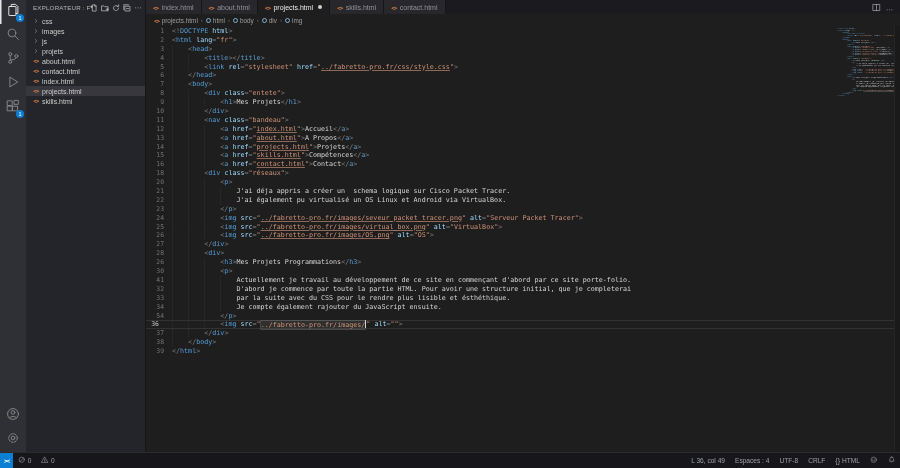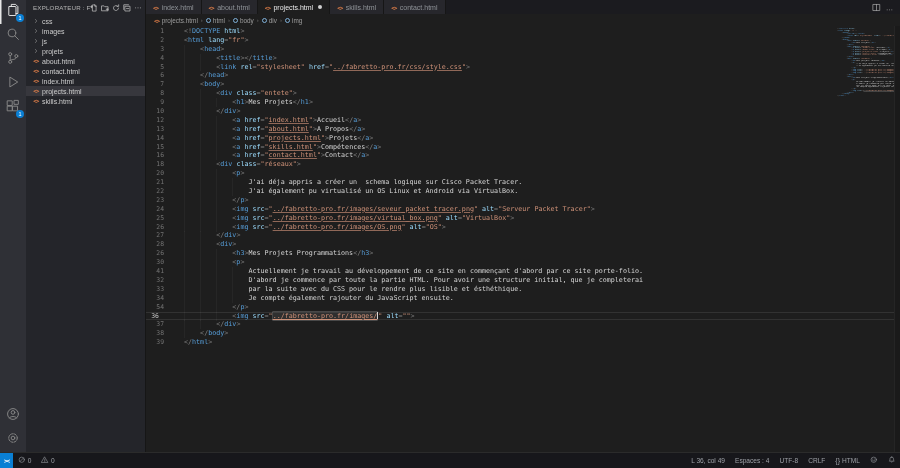--- a/index.html
+++ b/index.html
@@ -53,28 +53,28 @@
   .bc-sep { color:#6e6e6e; font-size:6px; }
   .sym-ic { width:5px; height:5px; border:0.8px solid #7fb0d8; border-radius:50%; display:inline-block; }
 
   
   .code-area { position:relative; flex:1; overflow:hidden; background:#1e1e1e; }
   .code-lines { position:absolute; left:0; top:1px; right:0; }
   .line { display:flex; height:8.9px; line-height:8.9px; font-family:"DejaVu Sans Mono", monospace; font-size:6.7px; }
   .line.cur { box-shadow: inset 0 1px 0 rgba(255,255,255,.09), inset 0 -1px 0 rgba(255,255,255,.09); }
   .ln { width:26px; flex:none; text-align:right; padding-right:8px; color:#737373; font-size:6.4px; }
   .line.cur .ln { color:#c6c6c6;text-align:center; }
-  .lc { white-space:pre;margin-left:12px; }
+  .lc { white-space:pre; }
   .tk-p { color:#808080; }
   .tk-t { color:#569cd6; }
   .tk-a { color:#9cdcfe; }
   .tk-s { color:#ce9178; }
   .tk-x { color:#d4d4d4; }
   .tk-l { color:#ce9178; text-decoration:underline; text-decoration-color:rgba(206,145,120,.65); }
-  .tk-lb { color:#ce9178; text-decoration:underline; background:rgba(110,110,110,.22); box-shadow:0 0 0 .6px rgba(160,160,160,.55); }
+  .tk-lb { color:#ce9178; background:rgba(110,110,110,.22); box-shadow:0 0 0 .6px rgba(160,160,160,.55); }
   .tk-i { display:inline-block; white-space:pre; box-shadow: inset .6px 0 0 rgba(255,255,255,.07); }
   .cursor { display:inline-block; width:1px; height:7.6px; background:#d7d7d7; vertical-align:-1.2px; }
 
   
   .minimap { position:absolute; top:2px; right:6px; width:57px; overflow:hidden; opacity:.9; }
   .mm-line { font-family:"DejaVu Sans Mono", monospace; font-size:2px; line-height:1.78px; white-space:pre; overflow:hidden; height:1.78px; }
   .overview-ruler { position:absolute; top:0; right:0; width:6px; bottom:0; background:#1a1a1a; border-left:1px solid #252525; }
 
   
   .statusbar { position:absolute; left:0; right:0; bottom:0; height:16px; background:#17171b; border-top:1px solid #2b2b2b;
@@ -343,20 +343,24 @@
               <span class="ln">8</span>
               <span class="lc"><span class="tk-i">    </span><span class="tk-i">    </span><span class="tk-p">&lt;</span><span class="tk-t">div</span><span class="tk-x"> </span><span class="tk-a">class</span><span class="tk-p">=</span><span class="tk-s">"entete"</span><span class="tk-p">&gt;</span></span>
             </div>
             <div class="line">
               <span class="ln">9</span>
               <span class="lc"><span class="tk-i">    </span><span class="tk-i">    </span><span class="tk-i">    </span><span class="tk-p">&lt;</span><span class="tk-t">h1</span><span class="tk-p">&gt;</span><span class="tk-x">Mes Projets</span><span class="tk-p">&lt;/</span><span class="tk-t">h1</span><span class="tk-p">&gt;</span></span>
             </div>
             <div class="line">
               <span class="ln">10</span>
               <span class="lc"><span class="tk-i">    </span><span class="tk-i">    </span><span class="tk-p">&lt;/</span><span class="tk-t">div</span><span class="tk-p">&gt;</span></span>
+            </div>
+            <div class="line">
+              <span class="ln">11</span>
+              <span class="lc"><span class="tk-i">    </span><span class="tk-i">    </span><span class="tk-p">&lt;</span><span class="tk-t">nav</span><span class="tk-x"> </span><span class="tk-a">class</span><span class="tk-p">=</span><span class="tk-s">"bandeau"</span><span class="tk-p">&gt;</span></span>
             </div>
             <div class="line">
               <span class="ln">12</span>
               <span class="lc"><span class="tk-i">    </span><span class="tk-i">    </span><span class="tk-i">    </span><span class="tk-p">&lt;</span><span class="tk-t">a</span><span class="tk-x"> </span><span class="tk-a">href</span><span class="tk-p">=</span><span class="tk-s">"</span><span class="tk-l">index.html</span><span class="tk-s">"</span><span class="tk-p">&gt;</span><span class="tk-x">Accueil</span><span class="tk-p">&lt;/</span><span class="tk-t">a</span><span class="tk-p">&gt;</span></span>
             </div>
             <div class="line">
               <span class="ln">13</span>
               <span class="lc"><span class="tk-i">    </span><span class="tk-i">    </span><span class="tk-i">    </span><span class="tk-p">&lt;</span><span class="tk-t">a</span><span class="tk-x"> </span><span class="tk-a">href</span><span class="tk-p">=</span><span class="tk-s">"</span><span class="tk-l">about.html</span><span class="tk-s">"</span><span class="tk-p">&gt;</span><span class="tk-x">A Propos</span><span class="tk-p">&lt;/</span><span class="tk-t">a</span><span class="tk-p">&gt;</span></span>
             </div>
             <div class="line">

